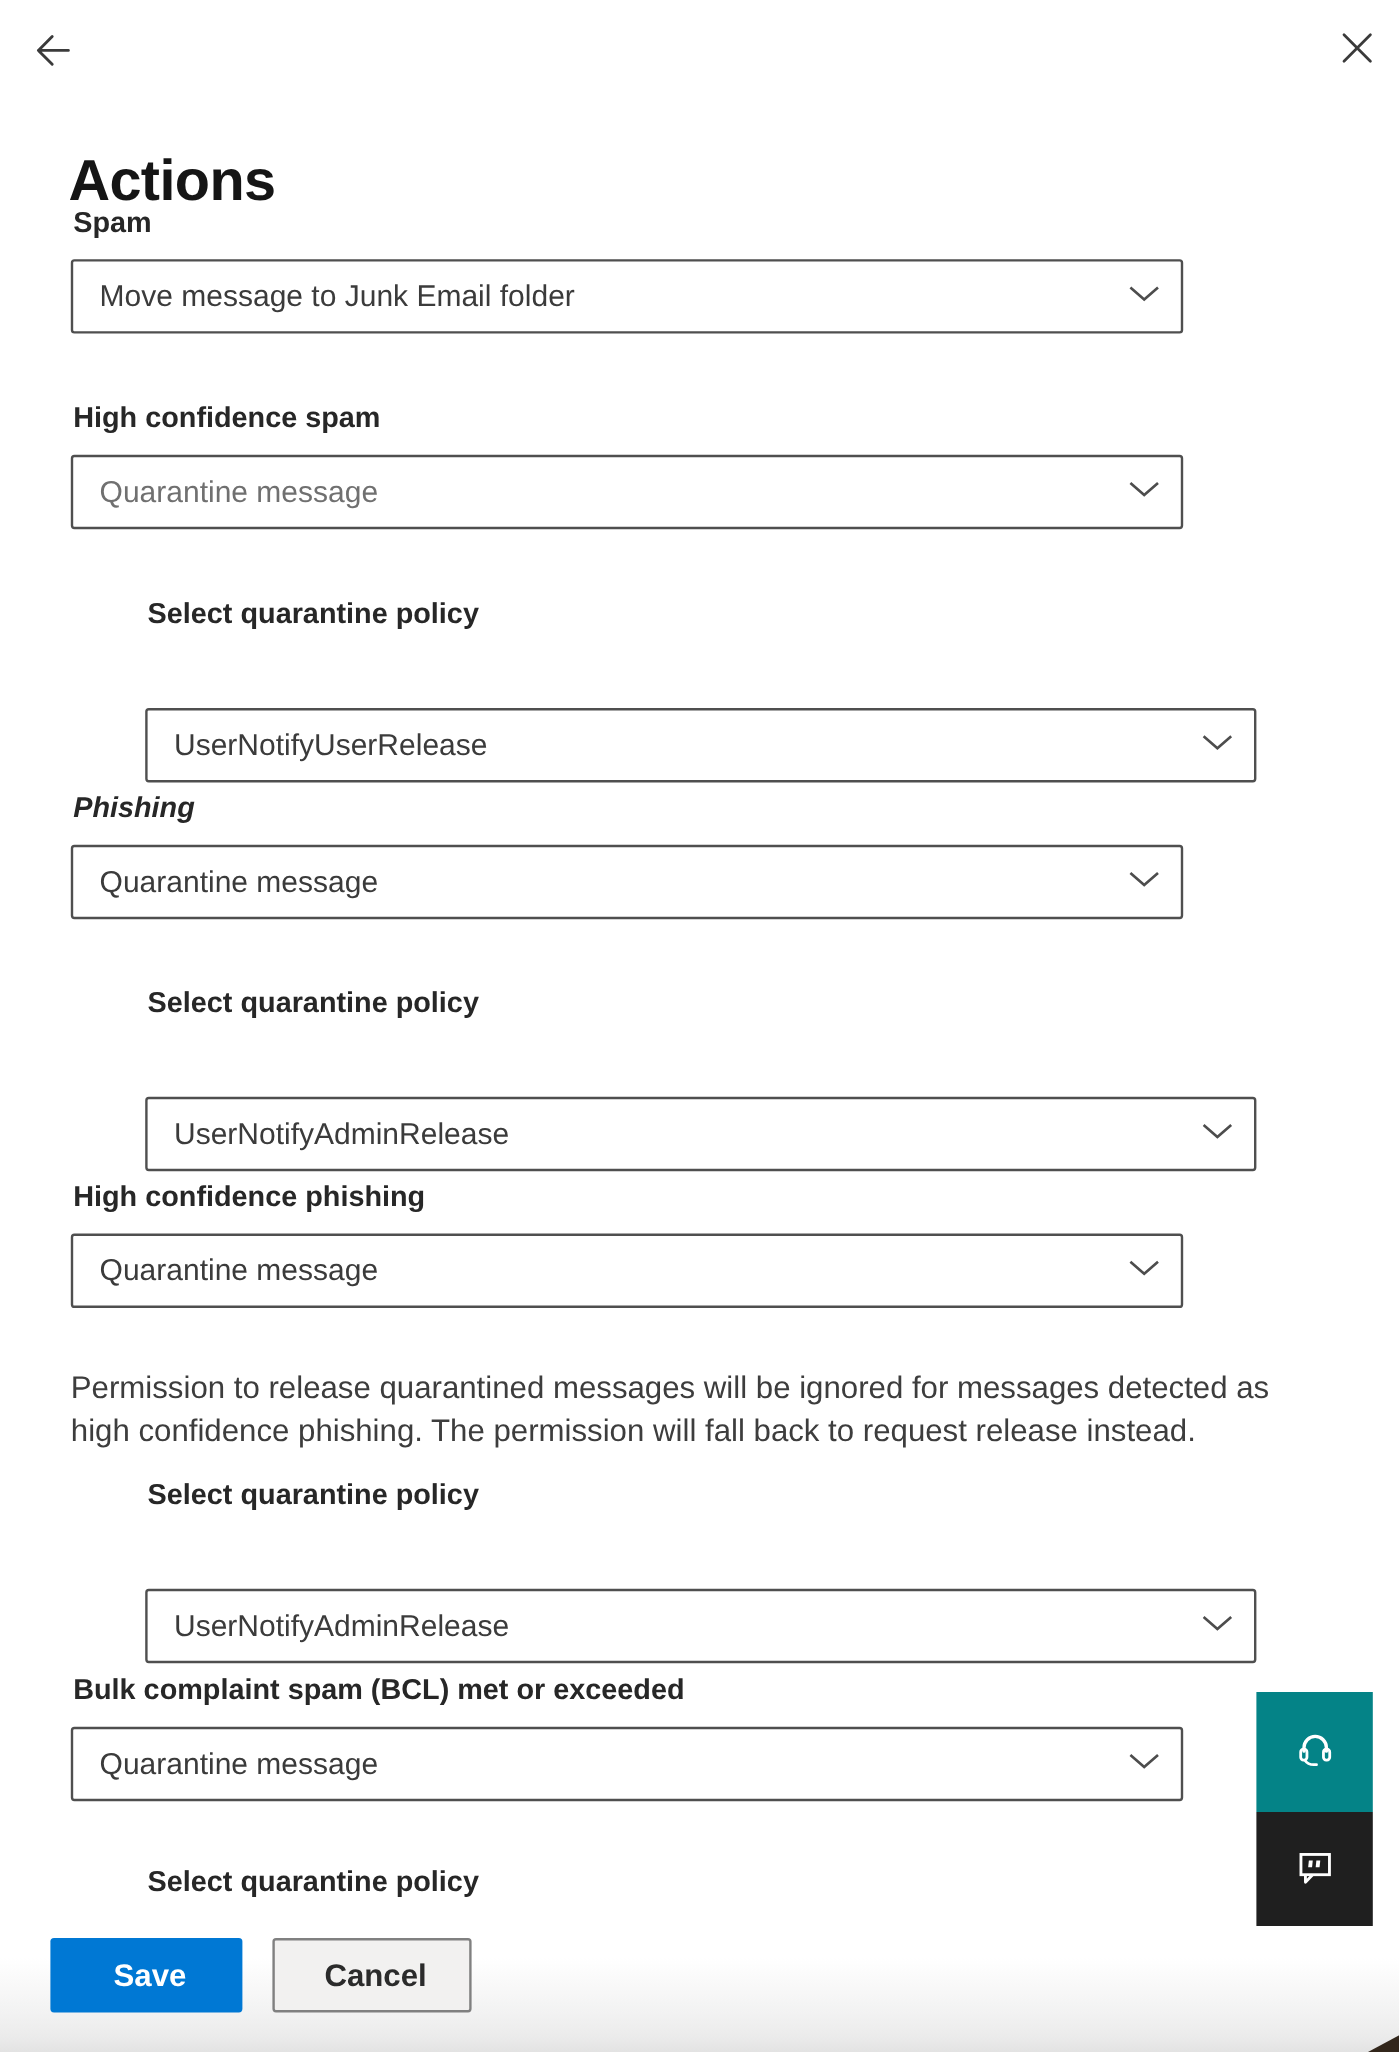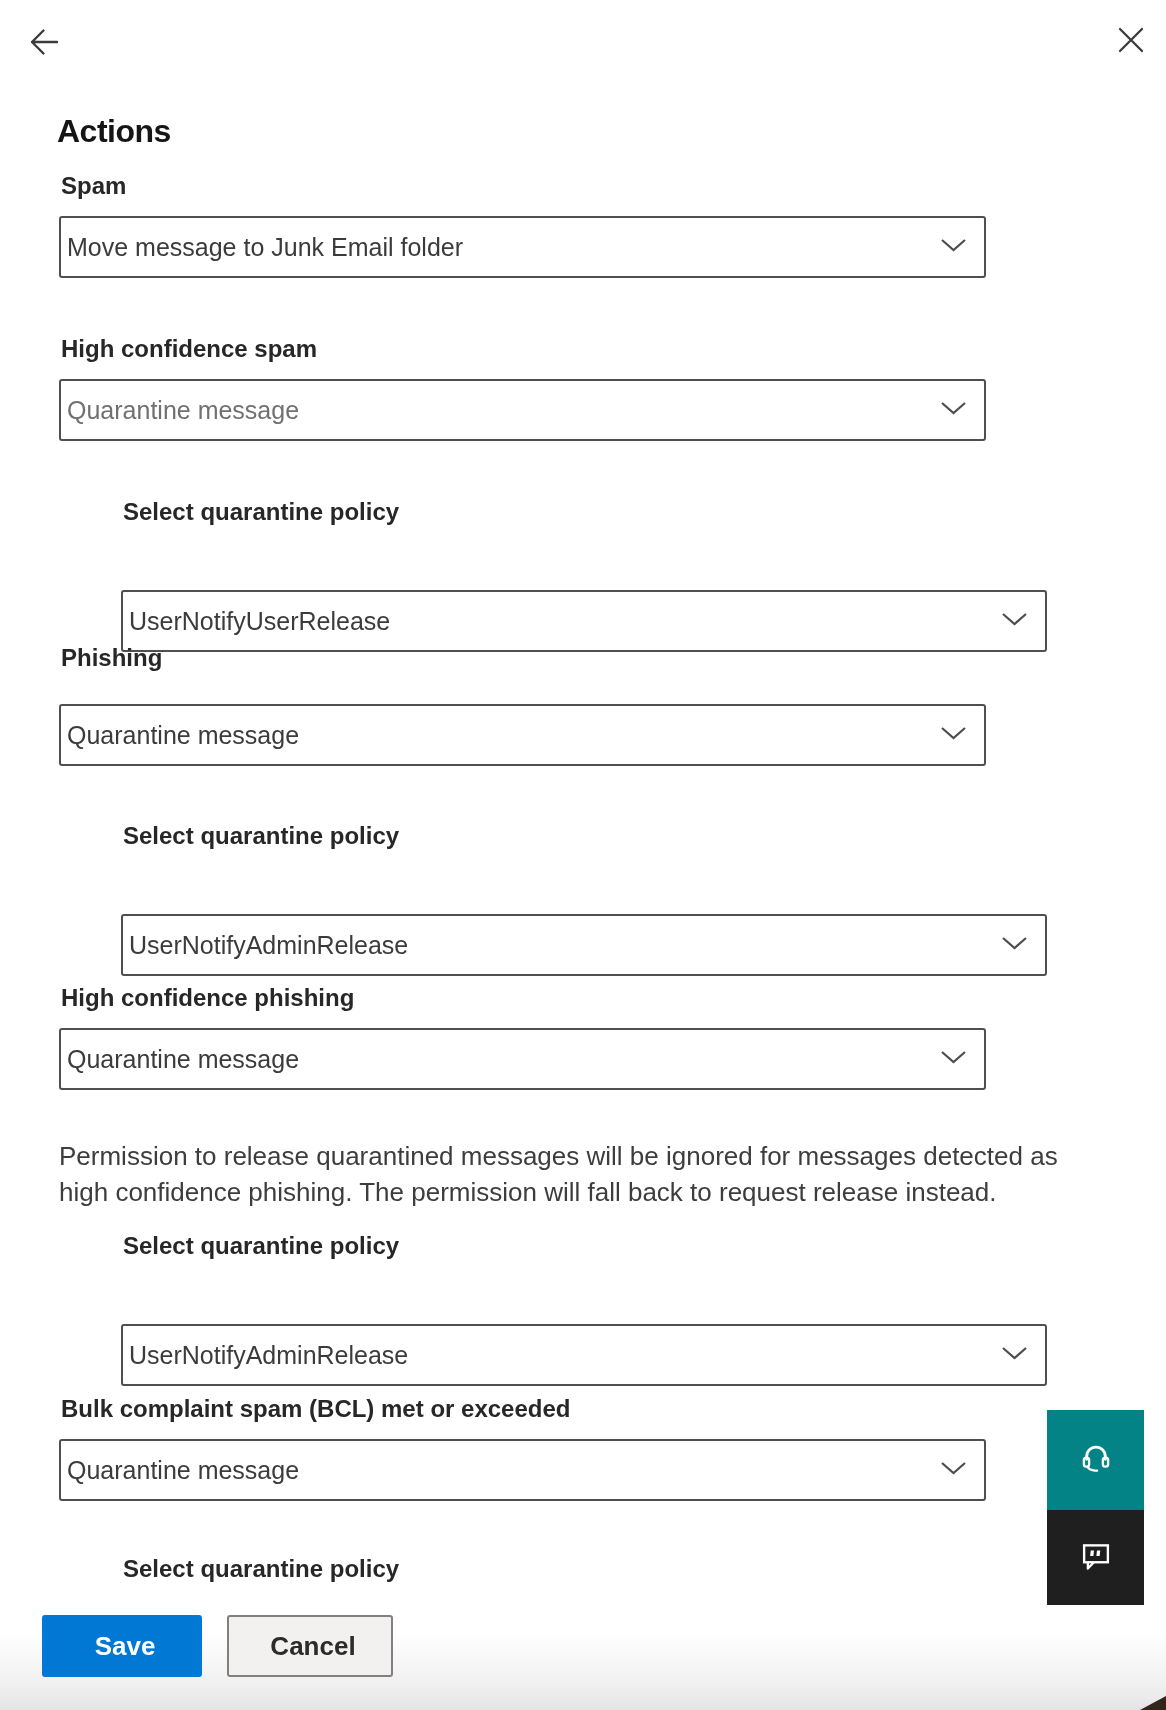--- a/index.html
+++ b/index.html
@@ -4,33 +4,33 @@
 <style>
   html,body{margin:0;padding:0;}
   body{
     width:1166px;height:1710px;position:relative;background:#ffffff;
     font-family:"Liberation Sans", sans-serif;overflow:hidden;
     -webkit-font-smoothing:antialiased;
   }
   
   .icon-btn{position:absolute;background:transparent;border:none;padding:0;cursor:pointer;}
   
-  .title{position:absolute;left:57px;top:92px;font-size:32px;font-weight:700;color:#151515;letter-spacing:-0.5px;}
+  .title{position:absolute;left:57px;top:92px;font-size:48px;font-weight:700;color:#151515;letter-spacing:-0.5px;}
   
   .content{position:absolute;left:0;top:0;width:1166px;height:1582px;overflow:hidden;}
   
   .field-label{position:absolute;left:61px;font-size:24px;font-weight:600;color:#272727;}
   .field-label.indent{left:123px;}
   .dropdown{
     position:absolute;left:59px;width:923px;height:58px;background:#fff;
     border:2px solid #4f4f4f;border-radius:3px;display:flex;align-items:center;
     cursor:pointer;box-sizing:content-box;
   }
   .dropdown.indent{left:121px;width:922px;margin-top:48px;}
-  .dd-value{padding-left:6px;font-size:25px;color:#3b3b3b;white-space:nowrap;}
+  .dd-value{padding-left:22px;font-size:25px;color:#3b3b3b;white-space:nowrap;}
   .dd-value.muted{color:#707070;}
   .chev{position:absolute;right:17px;top:50%;transform:translateY(-50%);}
   
   .note{position:absolute;left:59px;top:1138px;width:1050px;font-size:26px;color:#3d3d3d;}
   .note div{line-height:36px;}
   
   .footer{
     position:absolute;left:0;top:1584px;width:1166px;height:126px;
     background:linear-gradient(180deg,#ffffff 0%,#ffffff 38%,#f3f3f3 72%,#ebebeb 90%,#e3e3e3 100%);
   }
@@ -95,21 +95,21 @@
   <div class="field-label indent" style="top:498px;">Select quarantine policy</div>
   <div class="dropdown indent" style="top:542px;">
     <span class="dd-value">UserNotifyUserRelease</span>
     <span class="chev">
       <svg width="27" height="16" viewBox="0 0 27 16" fill="none">
           <polyline points="2,3 13.5,13 25,3" stroke="#4d4d4d" stroke-width="2.2" fill="none"></polyline>
         </svg>
     </span>
   </div>
 
-  <div class="field-label" style="top:644px;">Phishing</div>
+  <div class="field-label" style="top:660px;font-style:italic;">Phishing</div>
   <div class="dropdown" style="top:704px;">
     <span class="dd-value">Quarantine message</span>
     <span class="chev">
       <svg width="27" height="16" viewBox="0 0 27 16" fill="none">
           <polyline points="2,3 13.5,13 25,3" stroke="#4d4d4d" stroke-width="2.2" fill="none"></polyline>
         </svg>
     </span>
   </div>
 
   <div class="field-label indent" style="top:822px;">Select quarantine policy</div>

